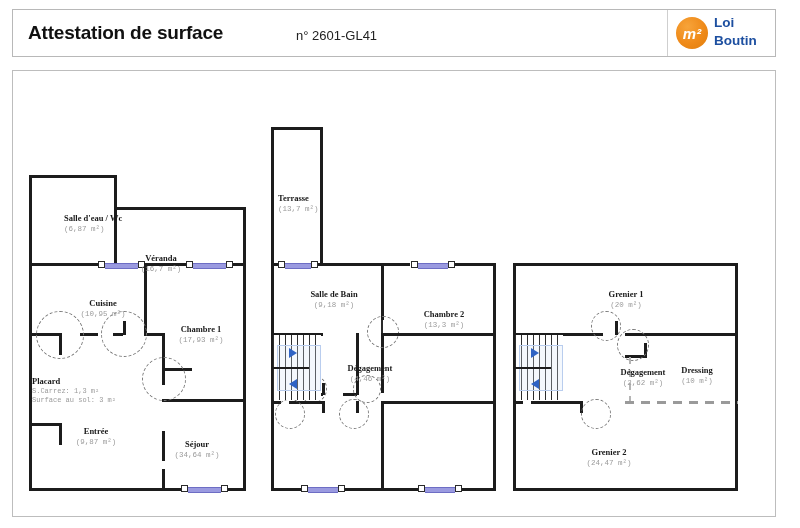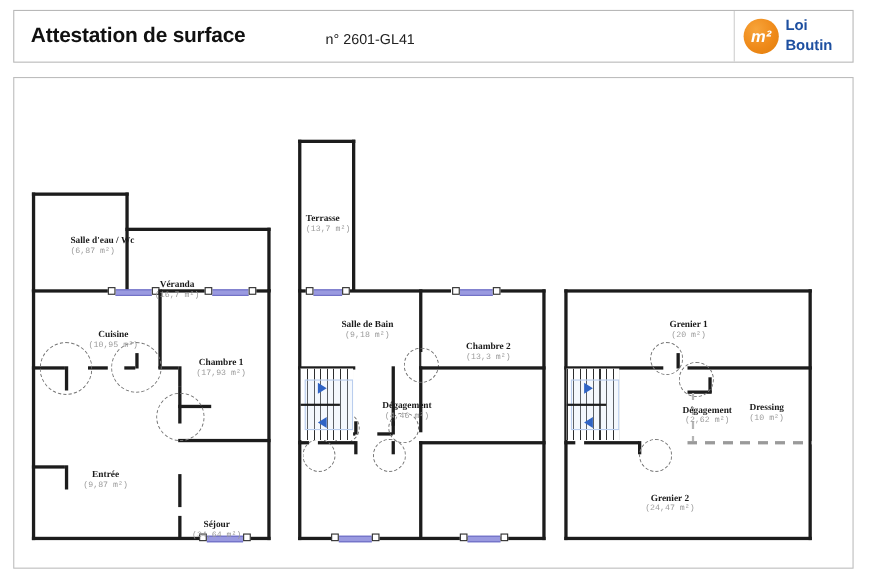--- a/index.html
+++ b/index.html
@@ -221,25 +221,30 @@
       <div class="ar">(16,7 m²)</div>
     </div>
     <div class="room" style="left:50px;top:227px;width:80px;">
       <div class="nm">Cuisine</div>
       <div class="ar">(10,95 m²)</div>
     </div>
     <div class="room" style="left:148px;top:253px;width:80px;">
       <div class="nm">Chambre 1</div>
       <div class="ar">(17,93 m²)</div>
     </div>
+    <div class="room left two" style="left:19px;top:305px;">
+      <div class="nm">Placard</div>
+      <div class="ar">S.Carrez: 1,3 m²</div>
+      <div class="ar">Surface au sol: 3 m²</div>
+    </div>
     <div class="room" style="left:50px;top:355px;width:66px;">
       <div class="nm">Entrée</div>
       <div class="ar">(9,87 m²)</div>
     </div>
-    <div class="room" style="left:145px;top:368px;width:78px;margin-top:32px;">
+    <div class="room" style="left:145px;top:368px;width:78px;">
       <div class="nm">Séjour</div>
       <div class="ar">(34,64 m²)</div>
     </div>
 
     <div class="w wh" style="left:258px;top:56px;width:52px;"></div>
     <div class="w wv" style="left:258px;top:56px;height:138px;"></div>
     <div class="w wv" style="left:307px;top:56px;height:138px;"></div>
 
     <div class="w wh" style="left:258px;top:192px;width:10px;"></div>
     <div class="w wh" style="left:300px;top:192px;width:97px;"></div>

